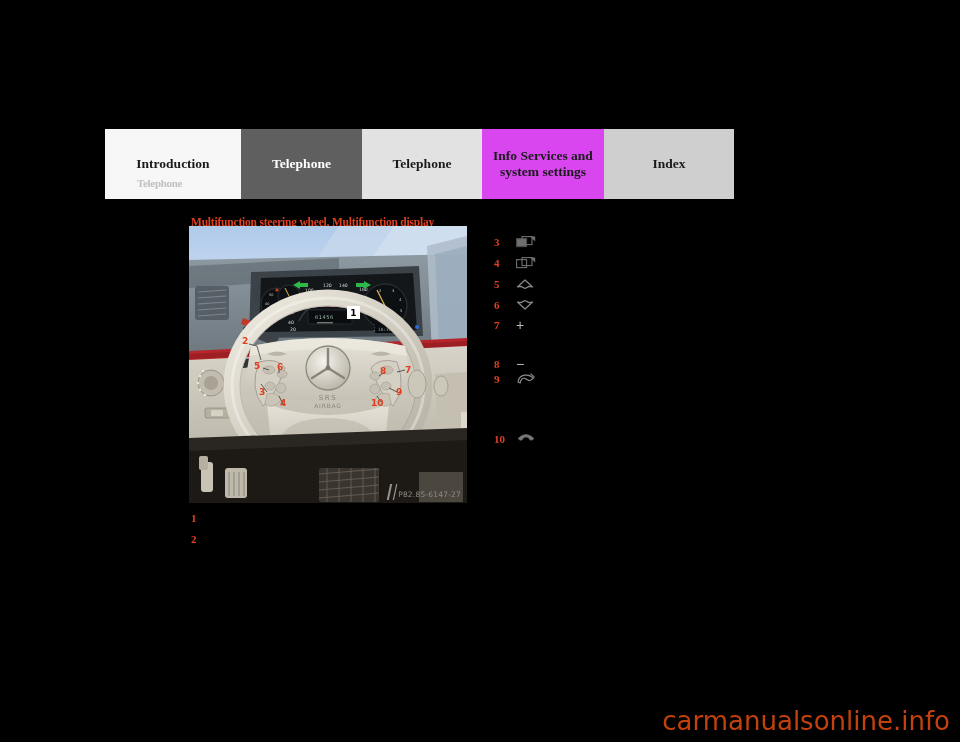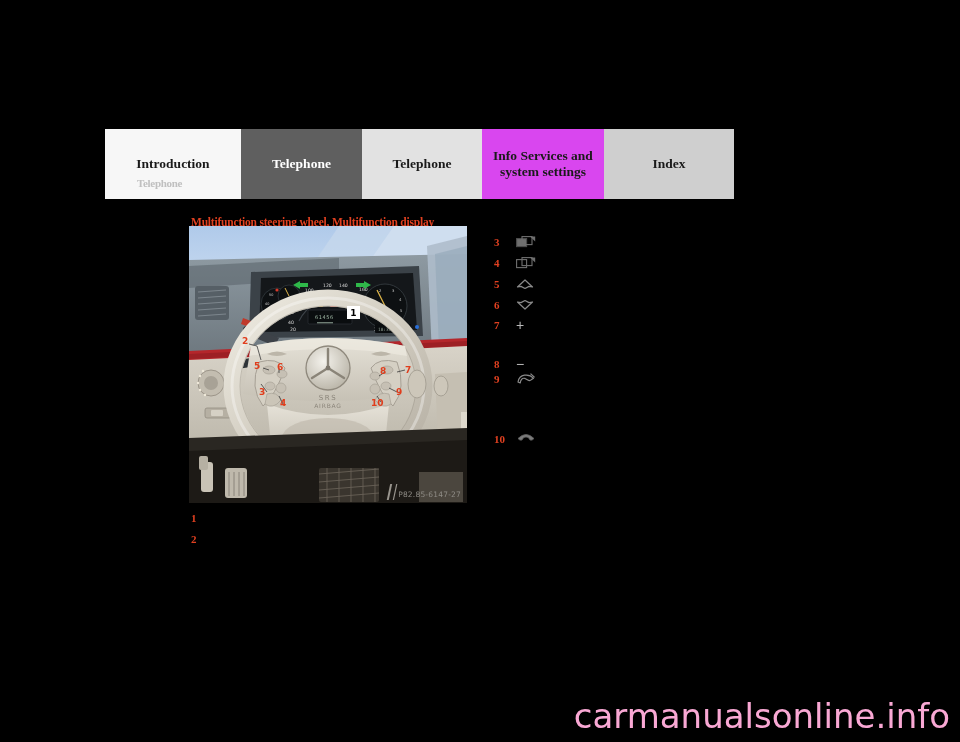--- a/index.html
+++ b/index.html
@@ -132,22 +132,22 @@
     font-weight: normal;
     line-height: 1;
   }
 
   
   #watermark {
     position: absolute;
     right: 10px;
     bottom: 6px;
     font-family: "DejaVu Sans", sans-serif;
-    font-size: 34px;
-    color: #f9a8d4;
+    font-size: 26px;
+    color: #c2410c;
     letter-spacing: 0px;
   }
 </style>
 </head>
 <body>
 
 <div id="tabbar">
   <div class="tab t1">
     <span>Introduction</span>
   </div>

